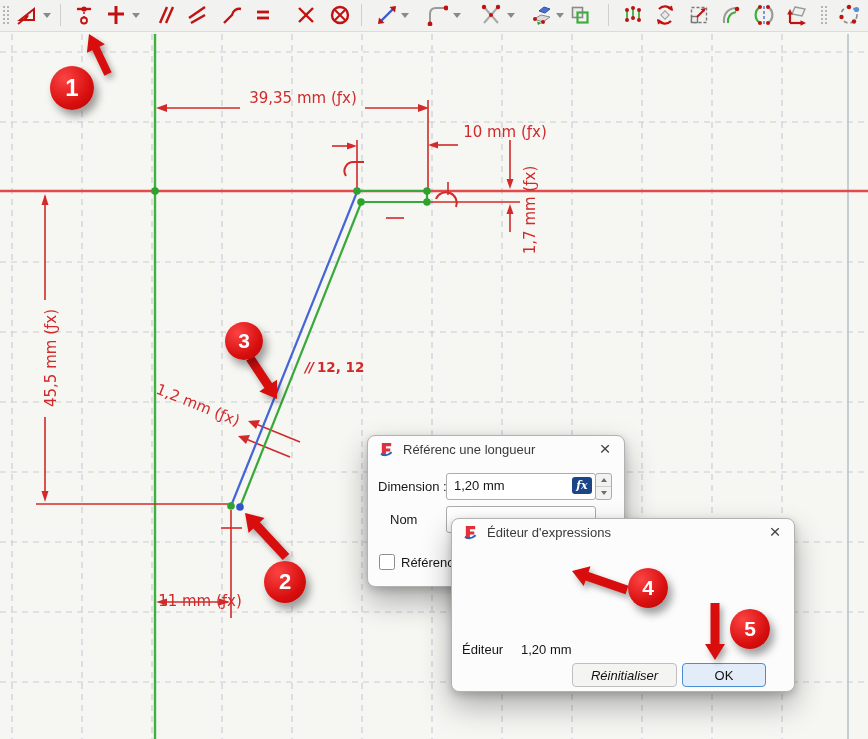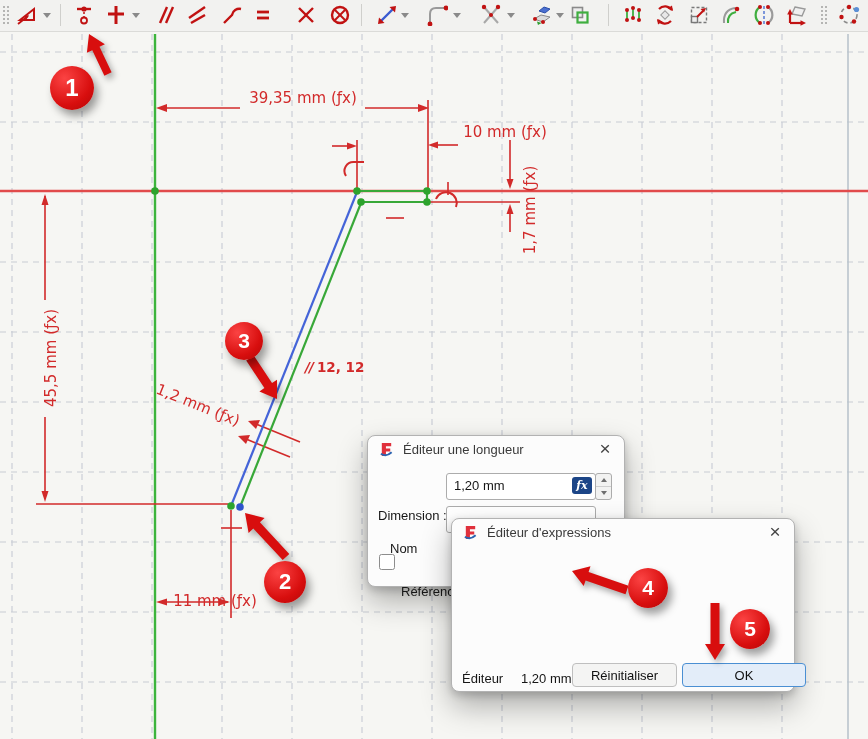--- a/index.html
+++ b/index.html
@@ -31,41 +31,41 @@
   .arrows{position:absolute;left:0;top:0;z-index:8;pointer-events:none;
           filter:drop-shadow(3px 4px 3px rgba(0,0,0,.33));}
   .arrows-top{z-index:40;}
   
   .dlg{position:absolute;background:#fcfcfc;border:1px solid #b2b2b2;border-radius:8px;
        box-shadow:0 14px 30px rgba(0,0,0,.30),0 3px 9px rgba(0,0,0,.18);font-size:13px;color:#161616;}
   .dlg-title{position:absolute;left:11px;top:6px;display:flex;align-items:center;gap:9px;
              color:#3a3a3a;font-size:13px;white-space:nowrap;}
   .dlg-close{position:absolute;right:9px;top:3px;width:20px;height:20px;font-size:19px;line-height:20px;
              color:#454545;text-align:center;font-weight:400;}
-  .lbl{position:absolute;white-space:nowrap;margin-top:29px;}
+  .lbl{position:absolute;white-space:nowrap;}
   .fld{position:absolute;background:#fff;border:1px solid #acacac;border-radius:3px;}
   .fld .val{position:absolute;left:7px;top:4px;white-space:nowrap;}
   .fxbadge{position:absolute;right:3px;top:3px;width:20px;height:17px;background:#1c4587;color:#fff;
            border-radius:3px;font-style:italic;font-weight:bold;font-size:11px;display:flex;
            align-items:center;justify-content:center;font-family:"DejaVu Serif",serif;}
   .spin{position:absolute;width:15px;height:25px;border:1px solid #acacac;border-radius:3px;background:#f2f2f1;}
   .spin .up,.spin .dn{position:absolute;left:0;width:15px;height:12px;display:flex;align-items:center;justify-content:center;}
   .spin .up{top:0;border-bottom:1px solid #cfcfcf;}
   .spin .dn{bottom:0;}
   .tri-up{width:0;height:0;border-left:3.5px solid transparent;border-right:3.5px solid transparent;
           border-bottom:4px solid #6e6e6e;}
   .tri-dn{width:0;height:0;border-left:3.5px solid transparent;border-right:3.5px solid transparent;
           border-top:4px solid #6e6e6e;}
   .chk{position:absolute;width:14px;height:14px;background:#fff;border:1.5px solid #8d8d8d;border-radius:2.5px;}
   .exprbox{position:absolute;left:8px;top:36px;width:324px;height:80px;background:#fff;
            border:1.5px solid #5b9bd5;border-radius:4px;}
   .exprbox .expr{position:absolute;left:9px;top:7px;background:#b5d3ee;color:#0d0d0d;white-space:pre;}
   .btn{position:absolute;display:flex;align-items:center;justify-content:center;border-radius:4px;
        font-size:13px;color:#111;font-family:"Liberation Sans",sans-serif;}
-  .btn-plain{background:#f4f4f3;border:1px solid #bfbfbf;}
+  .btn-plain{background:#f4f4f3;border:1px solid #bfbfbf;font-style:italic;}
   .btn-focus{background:#e3edf9;border:1.5px solid #4a8fd3;}
 </style>
 </head>
 <body>
 
 <div class="stage">
 
   <div class="toolbar">
     <div class="grip" style="left:2px"></div>
 
@@ -349,40 +349,40 @@
       <circle cx="231" cy="506" r="3.8" fill="#2da32d"></circle>
       <circle cx="240" cy="507" r="3.8" fill="#2f54cc"></circle>
     </g>
   </svg>
 
   <span class="dim" style="left:303px;top:98px">39,35 mm (ƒx)</span>
   <span class="dim" style="left:505px;top:132px">10 mm (ƒx)</span>
   <span class="dim rot-90" style="left:530px;top:210px">1,7 mm (ƒx)</span>
   <span class="dim rot-90" style="left:51px;top:358px">45,5 mm (ƒx)</span>
   <span class="dim rot22" style="left:198px;top:405px">1,2 mm (ƒx)</span>
-  <span class="dim" style="left:215px;top:601px">11 mm (ƒx)</span>
+  <span class="dim" style="left:200px;top:601px">11 mm (ƒx)</span>
   <span class="parlabel"><span class="sym">//</span><span>12, 12</span></span>
 
   <svg class="arrows" width="868" height="739">
     <polygon points="89,34 104.9,44.2 99.5,46.8 111.6,72.3 104.4,75.7 92.3,50.2 86.9,52.8" fill="#d80e0e"></polygon>
     <polygon points="245,513 264.6,517.9 259.9,522.3 289.3,553.9 282.7,560.1 253.3,528.5 248.6,532.9" fill="#d80e0e"></polygon>
     <polygon points="277,399 259.4,391.4 264.4,388.1 246.2,360.5 253.8,355.5 272,383.1 277,379.8" fill="#d80e0e"></polygon>
   </svg>
 
   <div class="co" style="left:50px;top:66px;width:44px;height:44px;font-size:24px;z-index:9">1</div>
   <div class="co" style="left:264px;top:561px;width:42px;height:42px;font-size:22px;z-index:9">2</div>
   <div class="co" style="left:225px;top:322px;width:38px;height:38px;font-size:21px;z-index:9">3</div>
 
   <div class="dlg" style="left:367px;top:435px;width:256px;height:150px;z-index:20">
     <div class="dlg-title">
       <svg width="15" height="15" viewBox="0 0 16 16">
         <path d="M3 1 h10 v3.4 h-5.6 v2.6 h4.6 v3.2 h-4.6 V15 H3 z" fill="#e0303c"></path>
         <path d="M2 12.5 q5.5 4 11.5 -1.5" stroke="#2a63b0" stroke-width="2" fill="none"></path>
         </svg>
-      <span>Éditeur une longueur</span>
+      <span>Référenc une longueur</span>
     </div>
     <span class="dlg-close">×</span>
 
     <span class="lbl" style="left:10px;top:43px">Dimension :</span>
     <div class="fld" style="left:78px;top:37px;width:148px;height:25px">
       <span class="val">1,20 mm</span>
       <span class="fxbadge">fx</span>
     </div>
     <div class="spin" style="left:227px;top:37px">
       <span class="up">
@@ -408,21 +408,21 @@
         </svg>
       <span>Éditeur d'expressions</span>
     </div>
     <span class="dlg-close">×</span>
 
 
     <span class="lbl" style="left:10px;top:123px">Éditeur</span>
     <span class="lbl" style="left:69px;top:123px">1,20 mm</span>
 
     <button class="btn btn-plain" style="left:120px;top:144px;width:105px;height:24px">Réinitialiser</button>
-    <button class="btn btn-focus" style="left:230px;top:144px;width:124px;height:24px">OK</button>
+    <button class="btn btn-focus" style="left:230px;top:144px;width:84px;height:24px">OK</button>
   </div>
 
   <svg class="arrows arrows-top" width="868" height="739">
     <polygon points="572,571 590.5,566.3 588.6,571.9 628.5,585.7 625.5,594.3 585.6,580.5 583.7,586.1" fill="#d80e0e"></polygon>
     <polygon points="715,660 705,644 710.5,644 710.5,603 719.5,603 719.5,644 725,644" fill="#d80e0e"></polygon>
   </svg>
   <div class="co" style="left:628px;top:568px;width:40px;height:40px;font-size:21px;z-index:41">4</div>
   <div class="co" style="left:730px;top:609px;width:40px;height:40px;font-size:21px;z-index:41">5</div>
 
 </div>

